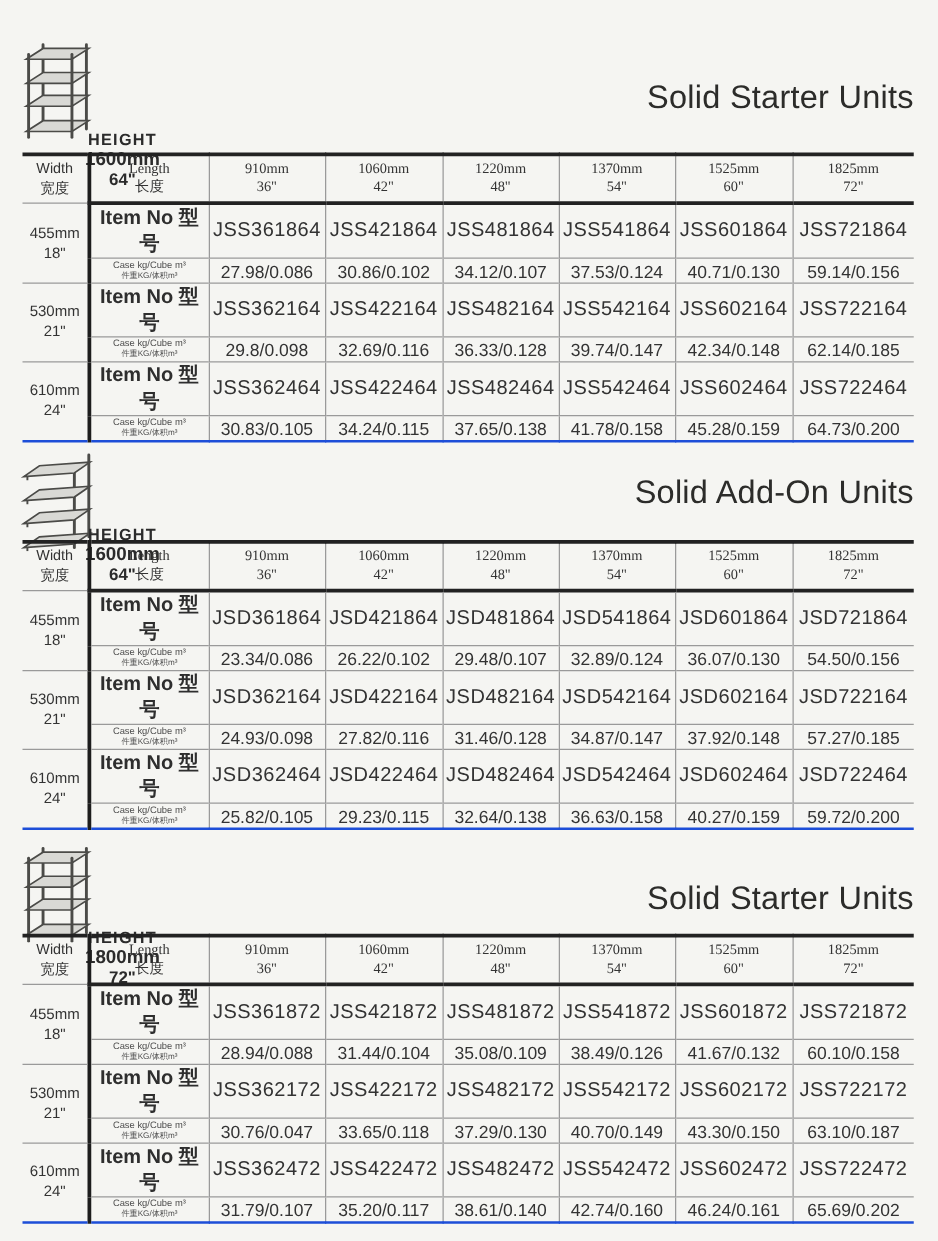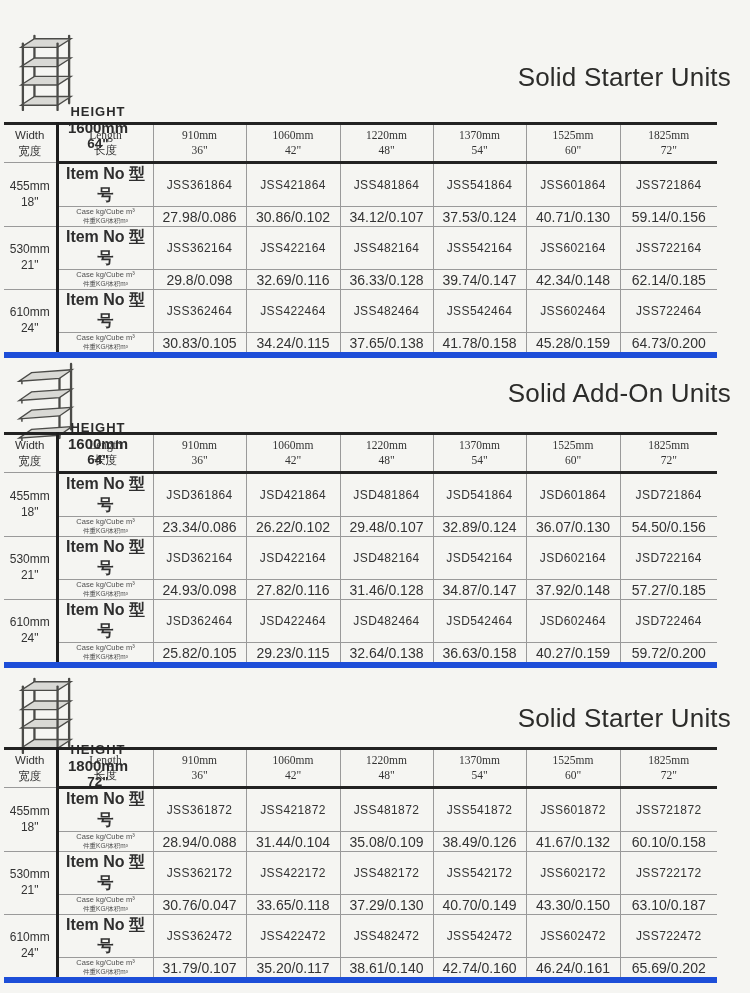--- a/index.html
+++ b/index.html
@@ -10,33 +10,33 @@
     color:#383838;
     -webkit-font-smoothing:antialiased;
   }
   .sec{position:absolute;left:0;width:750px;height:330px;}
   .shelf-icon{position:absolute;left:13px;width:66px;height:79px;}
   .height-block{position:absolute;left:56px;width:84px;text-align:center;color:#2b2b2b;}
   .h-label{font-size:13px;font-weight:bold;letter-spacing:1px;line-height:15px;margin-top:48px;}
   .h-mm{font-size:15px;font-weight:bold;line-height:17px;}
   .h-in{font-size:13.5px;font-weight:bold;line-height:16px;}
   .sec-title{position:absolute;right:19px;margin:0;font-size:26px;font-weight:400;color:#2c2c2a;letter-spacing:0.2px;white-space:nowrap;text-align:center;}
-  table{position:absolute;left:4px;border-collapse:collapse;table-layout:fixed;width:713px;
-        border-top:3px solid #222;border-bottom:6px solid #1d4ed8;}
+  table{position:absolute;left:18px;border-collapse:collapse;table-layout:fixed;width:713px;
+        border-top:3px solid #222;border-bottom:2px solid #1d4ed8;}
   th,td{padding:0;text-align:center;vertical-align:middle;font-weight:normal;}
   thead th{height:36px;font-size:11.5px;line-height:1.32;color:#333;}
   th.w-head{border-bottom:1px solid #9a9a9a;}
   th.l-head, th.size-head{border-bottom:3px solid #222;font-family:Liberation Serif, serif;}
   .c-len{border-left:3px solid #1d1d1d;}
   .c-size{border-left:1px solid #9a9a9a;}
   tr.item-row td{border-top:1px solid #9a9a9a;height:19px;}
   tr.case-row td{border-top:1px solid #9a9a9a;height:19px;}
   td.w-cell{font-size:12px;line-height:1.3;color:#333;}
   td.item-label{font-size:16px;font-weight:bold;color:#2e2e2e;}
-  td.item-no{font-size:12px;letter-spacing:0.4px;color:#333;}
+  td.item-no{font-size:16px;letter-spacing:0.4px;color:#333;}
   td.case-label{line-height:1.15;}
   .cl1{font-size:7.5px;color:#4e4e4e;}
   .cl2{font-size:6.5px;color:#4e4e4e;}
   td.case-val{font-size:14px;color:#333;}
 </style>
 </head>
 <body>
 
 <main id="catalog">
     <section class="sec" style="top:30px">

